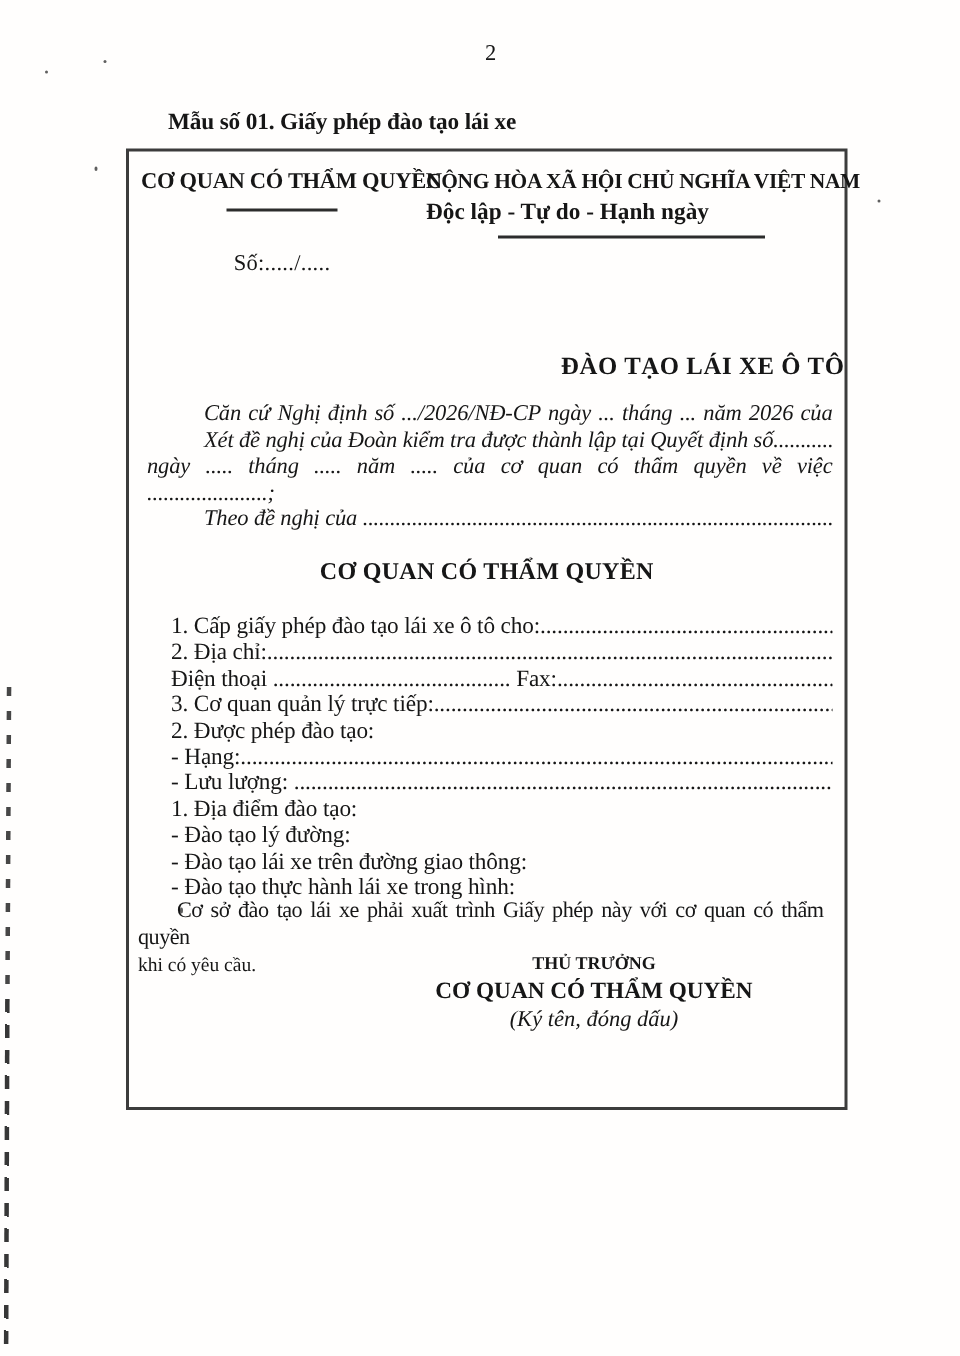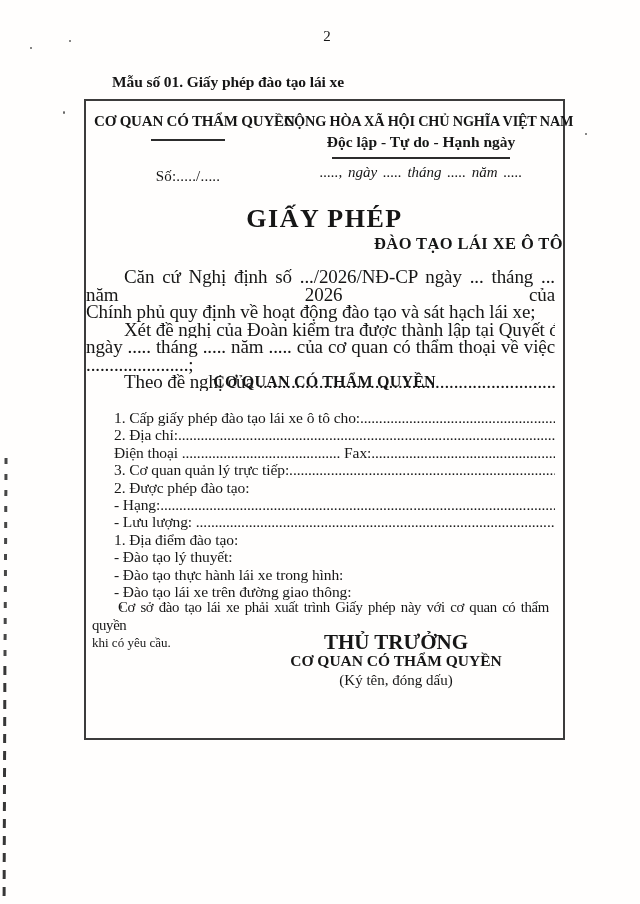--- a/index.html
+++ b/index.html
@@ -15,58 +15,58 @@
     position:absolute; left:84px; top:99px; width:481px; height:641px;
     border:2px solid #3c3c3c; box-sizing:border-box;
   }
 
   
   .hdr-left{position:absolute; left:8px; top:12px; width:188px; text-align:center;}
   .org-name{font-weight:bold; font-size:15px; letter-spacing:-0.2px; white-space:nowrap;}
   .rule-left{width:74px; border-top:2px solid #2c2c2c; margin:9px auto 0;}
   .so-line{margin-top:27px; font-size:15px; letter-spacing:0.2px;}
 
-  .hdr-right{position:absolute; left:198px; top:12px; width:274px; text-align:center;}
+  .hdr-right{position:absolute; left:198px; top:12px; width:274px; text-align:left;}
   .country{font-weight:bold; font-size:14.3px; letter-spacing:-0.2px; white-space:nowrap;}
   .motto{font-weight:bold; font-size:15.5px; margin-top:3px;}
   .rule-right{width:178px; border-top:2px solid #2c2c2c; margin:6px auto 0;}
   .date-line{font-style:italic; font-size:15px; margin-top:5px; word-spacing:2px; white-space:nowrap;}
 
   
   .title-main{position:absolute; left:0; right:0; top:103px; text-align:center;
     font-weight:bold; font-size:26px; letter-spacing:1.5px;}
   .title-sub{position:absolute; left:0; right:0; top:133px; text-align:right;
     font-weight:bold; font-size:16.5px; letter-spacing:0.4px;}
 
   
-  .preamble{position:absolute; left:0; right:8px; top:167px;
-    font-size:19px; line-height:17.5px; letter-spacing:-0.1px;}
+  .preamble{position:absolute; left:12px; right:8px; top:167px;
+    font-style:italic; font-size:15px; line-height:17.5px; letter-spacing:-0.1px;}
   .indent{text-indent:38px;}
   .stretch{text-align:justify; text-align-last:justify;}
   .dots-clip{white-space:nowrap; overflow:hidden;}
 
   
   .authority-heading{position:absolute; left:0; right:0; top:272px; text-align:center;
     font-weight:bold; font-size:16px; letter-spacing:0.2px;}
 
   
   .items{position:absolute; left:28px; right:8px; top:308px;
     font-size:15.5px; line-height:17.4px; letter-spacing:-0.1px;}
 
   
   .closing{position:absolute; left:6px; right:14px; top:498px; line-height:17.5px;}
   .closing .l0{font-size:14.8px; letter-spacing:-0.35px; text-indent:26px;
     text-align:justify; text-align-last:justify;}
   .closing .l1{font-size:13px;}
 
   
   .signature{position:absolute; left:150px; width:320px; top:532px; text-align:center;}
-  .sig-1{font-weight:bold; font-size:21px; line-height:18px;}
+  .sig-1{font-weight:bold; font-size:12px; line-height:18px;}
   .sig-2{font-weight:bold; font-size:15.5px; line-height:18px; margin-top:1px;}
-  .sig-3{font-size:15px; line-height:18px; margin-top:1px;}
+  .sig-3{font-style:italic; font-size:15px; line-height:18px; margin-top:1px;}
 
   
   .edge-marks-a{position:absolute; left:4px; top:458px; height:205px; width:2.5px;
     background:repeating-linear-gradient(to bottom, rgba(25,25,25,.8) 0 6px, transparent 6px 16px);
     transform:rotate(.3deg);}
   .edge-marks-b{position:absolute; left:3px; top:666px; height:232px; width:3px;
     background:repeating-linear-gradient(to bottom, rgba(20,20,20,.85) 0 9px, transparent 9px 17px);
     transform:rotate(.2deg);}
   .spot{position:absolute; background:#2a2a2a; border-radius:50%; opacity:.75;}
   .spot.s1{left:69px; top:40px; width:2px; height:2px;}
@@ -88,48 +88,45 @@
     <div class="hdr-left">
       <div class="org-name">CƠ QUAN CÓ THẨM QUYỀN</div>
       <div class="rule-left"></div>
       <div class="so-line">Số:...../.....</div>
     </div>
 
     <div class="hdr-right">
       <div class="country">CỘNG HÒA XÃ HỘI CHỦ NGHĨA VIỆT NAM</div>
       <div class="motto">Độc lập - Tự do - Hạnh ngày</div>
       <div class="rule-right"></div>
-      <div class="date-line">....., ngày ..... tháng ..... năm .....</div>
     </div>
 
-    <div class="title-main">GIẤY PHÉP</div>
     <div class="title-sub">ĐÀO TẠO LÁI XE Ô TÔ</div>
 
     <div class="preamble">
       <div class="indent stretch">Căn cứ Nghị định số .../2026/NĐ-CP ngày ... tháng ... năm 2026 của</div>
-      <div>Chính phủ quy định về hoạt động đào tạo và sát hạch lái xe;</div>
       <div class="indent dots-clip">Xét đề nghị của Đoàn kiểm tra được thành lập tại Quyết định số.........................................</div>
-      <div class="stretch">ngày ..... tháng ..... năm ..... của cơ quan có thẩm thoại về việc ......................;</div>
+      <div class="stretch">ngày ..... tháng ..... năm ..... của cơ quan có thẩm quyền về việc ......................;</div>
       <div class="indent dots-clip">Theo đề nghị của .................................................................................................................................</div>
     </div>
 
     <div class="authority-heading">CƠ QUAN CÓ THẨM QUYỀN</div>
 
     <div class="items">
       <div class="dots-clip">1. Cấp giấy phép đào tạo lái xe ô tô cho:........................................................................................................</div>
       <div class="dots-clip">2. Địa chỉ:.......................................................................................................................................................</div>
       <div class="dots-clip">Điện thoại .......................................... Fax:..................................................................................</div>
       <div class="dots-clip">3. Cơ quan quản lý trực tiếp:.......................................................................................................................</div>
       <div>2. Được phép đào tạo:</div>
       <div class="dots-clip">- Hạng:...........................................................................................................................................................</div>
       <div class="dots-clip">- Lưu lượng: .................................................................................................................................................</div>
       <div>1. Địa điểm đào tạo:</div>
-      <div>- Đào tạo lý thuyết:</div>
+      <div>- Đào tạo lý đường:</div>
+      <div>- Đào tạo lái xe trên đường giao thông:</div>
       <div>- Đào tạo thực hành lái xe trong hình:</div>
-      <div>- Đào tạo lái xe trên đường giao thông:</div>
     </div>
 
     <div class="closing">
       <div class="l0">Cơ sở đào tạo lái xe phải xuất trình Giấy phép này với cơ quan có thẩm quyền</div>
       <div class="l1">khi có yêu cầu.</div>
     </div>
 
     <div class="signature">
       <div class="sig-1">THỦ TRƯỞNG</div>
       <div class="sig-2">CƠ QUAN CÓ THẨM QUYỀN</div>

